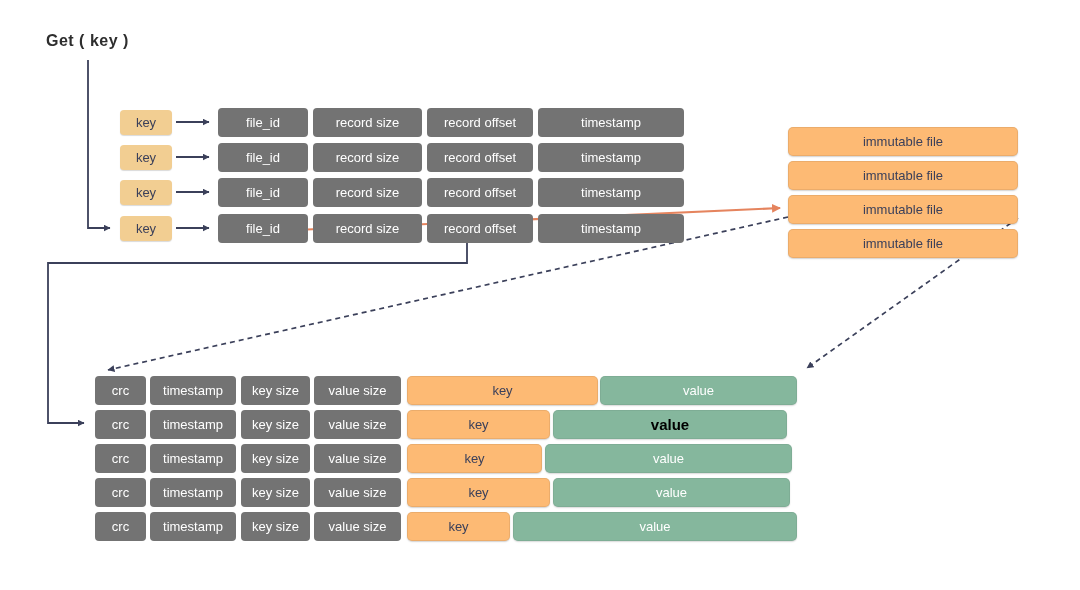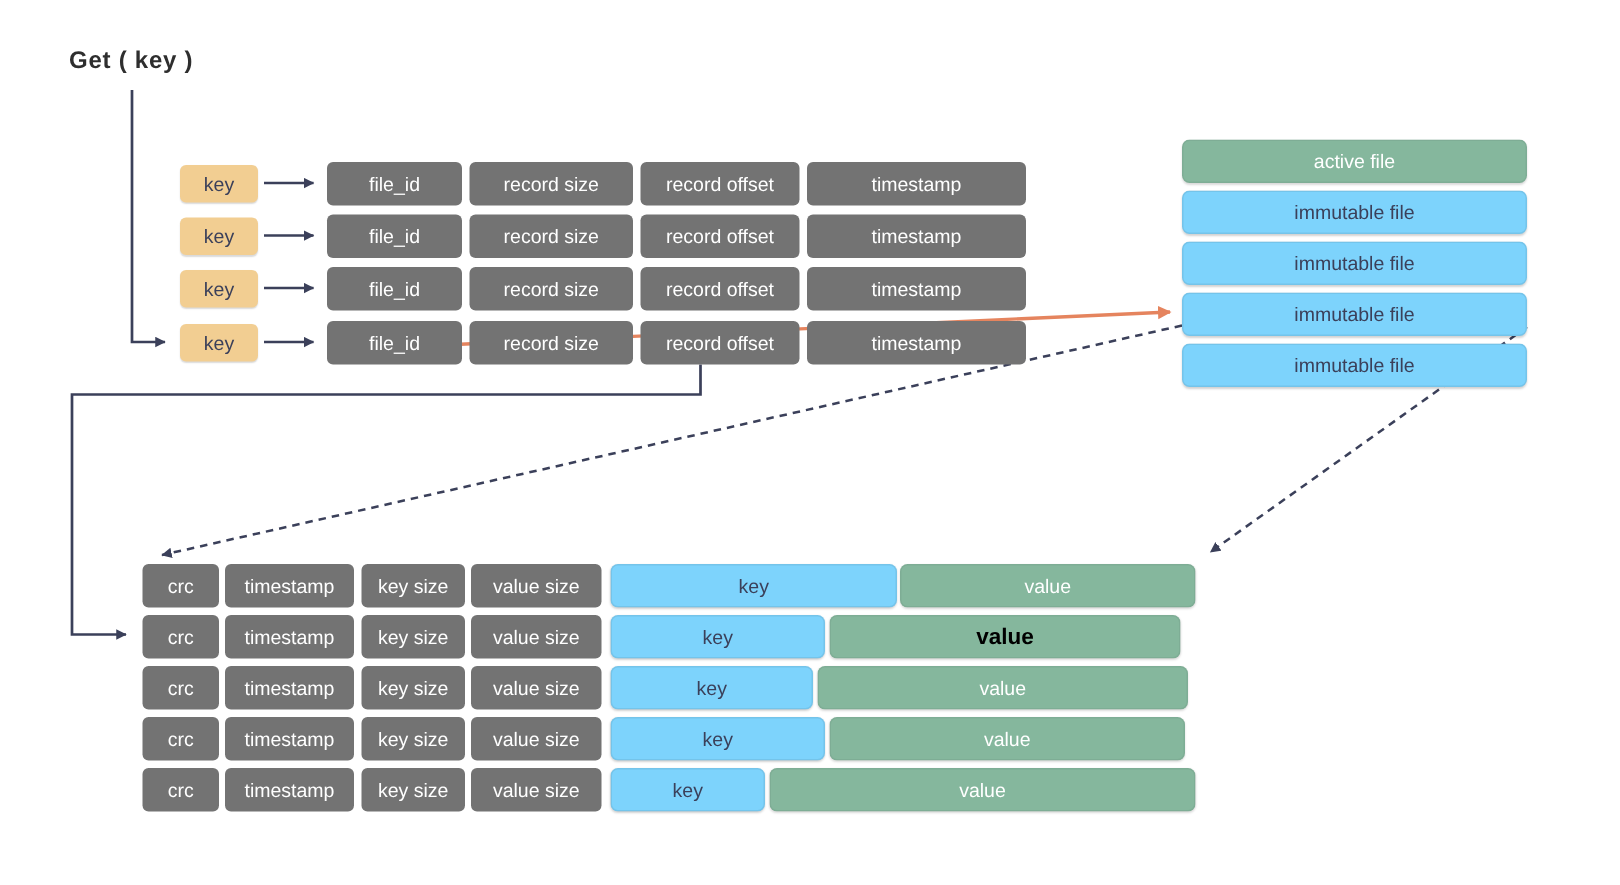--- a/index.html
+++ b/index.html
@@ -12,21 +12,21 @@
     color:#2e2e2e;letter-spacing:.5px;
   }
   .box{
     position:absolute;box-sizing:border-box;height:29px;border-radius:5px;
     display:flex;align-items:center;justify-content:center;
     font-size:13px;line-height:1;white-space:nowrap;
   }
   .dark{background:#737373;color:#ffffff;border-radius:4px;}
   .keysm{background:#F2CE92;color:#3B405A;height:25px;border-radius:4px;
     box-shadow:0 1px 1px rgba(0,0,0,.15);}
-  .tan{background:#7dd3fc;color:#3B405A;border:1px solid rgba(0,0,0,.07);
+  .tan{background:#fdba74;color:#3B405A;border:1px solid rgba(0,0,0,.07);
     box-shadow:0 1px 1.5px rgba(0,0,0,.18);}
   .green{background:#85B79D;color:#ffffff;border:1px solid rgba(0,0,0,.05);
     box-shadow:0 1px 1.5px rgba(0,0,0,.15);}
   .val-hl{color:#000000;font-weight:bold;font-size:15px;}
   svg.overlay{position:absolute;left:0;top:0;pointer-events:none;}
 </style>
 </head>
 <body>
 
 <div class="canvas">
@@ -76,21 +76,20 @@
   <div class="box dark" style="left:313px;top:178px;width:109px">record size</div>
   <div class="box dark" style="left:427px;top:178px;width:106px">record offset</div>
   <div class="box dark" style="left:538px;top:178px;width:146px">timestamp</div>
 
   <div class="box keysm" style="left:120px;top:216px;width:52px">key</div>
   <div class="box dark" style="left:218px;top:214px;width:90px">file_id</div>
   <div class="box dark" style="left:313px;top:214px;width:109px">record size</div>
   <div class="box dark" style="left:427px;top:214px;width:106px">record offset</div>
   <div class="box dark" style="left:538px;top:214px;width:146px">timestamp</div>
 
-  <div class="box green" style="left:788px;top:93px;width:230px">active file</div>
   <div class="box tan" style="left:788px;top:127px;width:230px">immutable file</div>
   <div class="box tan" style="left:788px;top:161px;width:230px">immutable file</div>
   <div class="box tan" style="left:788px;top:195px;width:230px">immutable file</div>
   <div class="box tan" style="left:788px;top:229px;width:230px">immutable file</div>
 
   <div class="box dark" style="left:95px;top:376px;width:51px">crc</div>
   <div class="box dark" style="left:150px;top:376px;width:86px">timestamp</div>
   <div class="box dark" style="left:241px;top:376px;width:69px">key size</div>
   <div class="box dark" style="left:314px;top:376px;width:87px">value size</div>
   <div class="box tan" style="left:407px;top:376px;width:191px">key</div>

